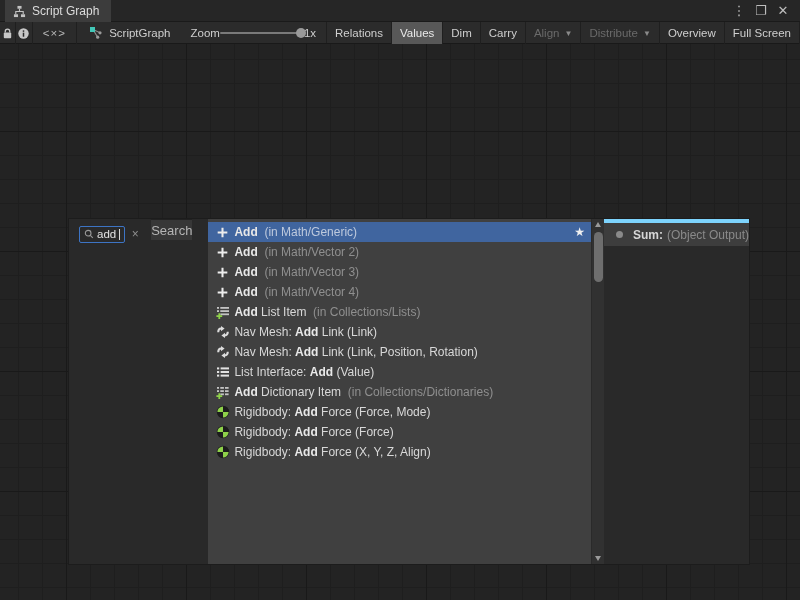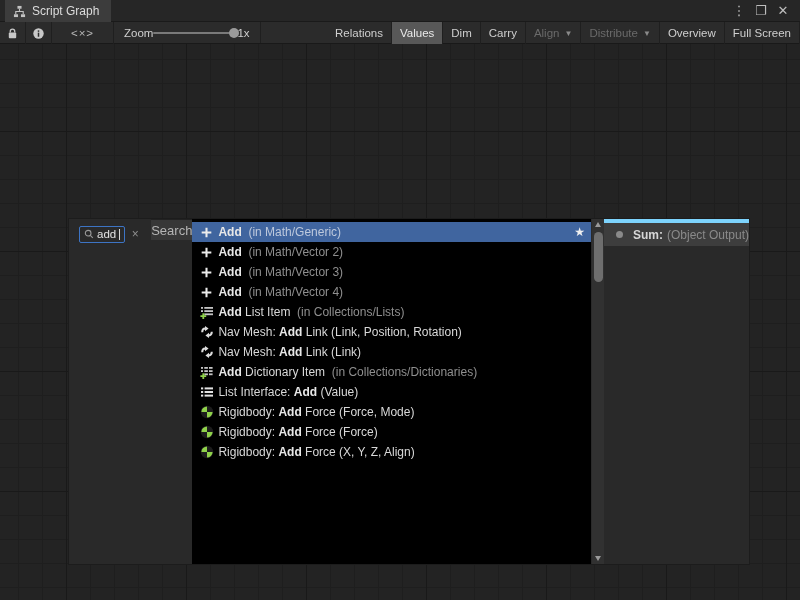--- a/index.html
+++ b/index.html
@@ -84,21 +84,21 @@
   .search-text { color:#e2e2e2; font-size:11.5px; line-height:15px; }
   .caret-line { width:1px; height:11px; background:#dadada; }
   .close-x {
     width:20px; text-align:center; color:#8f8f8f; font-size:12px; cursor:default;
   }
   .search-header {
     height:21px; background:#373737; border-top:1px solid #222;
     display:flex; align-items:center; justify-content:center;
     color:#b5b5b5; font-size:13px;
   }
-  .list-wrap { flex:1; display:flex; min-height:0; background:#000000; }
+  .list-wrap { flex:1; display:flex; min-height:0; background:#404040;margin-left:16px; }
   .list { flex:1; padding-top:3px; overflow:hidden; }
   .row {
     height:20px; display:flex; align-items:center; padding:0 4px 0 7px;
     color:#d8d8d8; font-size:12px; cursor:default;
   }
   .row.selected { background:#40659f; }
   .row-icon { width:15px; height:14px; flex:none; margin-right:4px; display:flex; align-items:center; justify-content:center; }
   .row-text { white-space:pre; overflow:hidden; }
   .row-text .bold { font-weight:bold; color:#e8e8e8; }
   .row-text .muted { color:#8f8f8f; }
@@ -158,20 +158,29 @@
     </svg>
   </div>
   <div class="tbtn icon-btn">
     <svg width="13" height="13" viewBox="0 0 14 14">
       <circle cx="7" cy="7" r="5.6" fill="#c8c8c8"></circle>
       <rect x="6.2" y="3.6" width="1.6" height="1.6" fill="#2b2b2b"></rect>
       <rect x="6.2" y="6.1" width="1.6" height="4.4" fill="#2b2b2b"></rect>
     </svg>
   </div>
   <div class="tbtn code-btn">&lt;×&gt;</div>
+  <div class="tb-graphlabel">
+    <svg width="14" height="14" viewBox="0 0 14 14">
+      <path d="M4 3.5 L10.5 6.5 M4 3.5 L8.5 11" stroke="#8a8a8a" stroke-width="1.2"></path>
+      <rect x="1" y="1" width="5" height="5" fill="#42c8b8"></rect>
+      <circle cx="11" cy="6.8" r="1.6" fill="#9a9a9a"></circle>
+      <circle cx="8.7" cy="11.2" r="1.6" fill="#9a9a9a"></circle>
+    </svg>
+    <span>ScriptGraph</span>
+  </div>
   <div class="tb-zoom">
     <span>Zoom</span>
     <span class="zoom-track">
       <span class="zoom-thumb"></span>
     </span>
     <span>1x</span>
   </div>
   <div class="tb-right" id="toolbar-right">
       <div class="tbtn">
         <span>Relations</span>
@@ -267,30 +276,43 @@
           </span>
           <span class="row-text"><span class="bold">Add</span><span> List Item</span><span class="muted">  (in Collections/Lists)</span></span>
         </div>
         <div class="row">
           <span class="row-icon">
             <svg width="14" height="14" viewBox="0 0 14 14" fill="#dcdcdc">
               <path d="M1.2 7.2 Q1.2 2.8 5 2.6 L5 1 L8.6 3.6 L5 6.2 L5 4.6 Q3.2 4.8 3.2 7.2 Z"></path>
               <path d="M12.8 6.8 Q12.8 11.2 9 11.4 L9 13 L5.4 10.4 L9 7.8 L9 9.4 Q10.8 9.2 10.8 6.8 Z"></path>
             </svg>
           </span>
-          <span class="row-text"><span>Nav Mesh: </span><span class="bold">Add</span><span> Link (Link, Position, Rotation)</span></span>
+          <span class="row-text"><span>Nav Mesh: </span><span class="bold">Add</span><span> Link (Link)</span></span>
         </div>
         <div class="row">
           <span class="row-icon">
             <svg width="14" height="14" viewBox="0 0 14 14" fill="#dcdcdc">
               <path d="M1.2 7.2 Q1.2 2.8 5 2.6 L5 1 L8.6 3.6 L5 6.2 L5 4.6 Q3.2 4.8 3.2 7.2 Z"></path>
               <path d="M12.8 6.8 Q12.8 11.2 9 11.4 L9 13 L5.4 10.4 L9 7.8 L9 9.4 Q10.8 9.2 10.8 6.8 Z"></path>
             </svg>
           </span>
-          <span class="row-text"><span>Nav Mesh: </span><span class="bold">Add</span><span> Link (Link)</span></span>
+          <span class="row-text"><span>Nav Mesh: </span><span class="bold">Add</span><span> Link (Link, Position, Rotation)</span></span>
+        </div>
+        <div class="row">
+          <span class="row-icon">
+            <svg width="14" height="14" viewBox="0 0 14 14" fill="#e2e2e2">
+              <rect x="1" y="2.4" width="2.2" height="2"></rect>
+              <rect x="4.6" y="2.4" width="8.4" height="2"></rect>
+              <rect x="1" y="6" width="2.2" height="2"></rect>
+              <rect x="4.6" y="6" width="8.4" height="2"></rect>
+              <rect x="1" y="9.6" width="2.2" height="2"></rect>
+              <rect x="4.6" y="9.6" width="8.4" height="2"></rect>
+            </svg>
+          </span>
+          <span class="row-text"><span>List Interface: </span><span class="bold">Add</span><span> (Value)</span></span>
         </div>
         <div class="row">
           <span class="row-icon">
             <svg width="14" height="14" viewBox="0 0 14 14">
               <g fill="#c4c4c4">
                 <rect x="1" y="2" width="2" height="1.8"></rect>
                 <rect x="4.3" y="2" width="3.6" height="1.8"></rect>
                 <rect x="9" y="2" width="3.6" height="1.8"></rect>
                 <rect x="1" y="5.2" width="2" height="1.8"></rect>
                 <rect x="4.3" y="5.2" width="3.6" height="1.8"></rect>
@@ -298,33 +320,20 @@
                 <rect x="4.3" y="8.4" width="3.6" height="1.8"></rect>
                 <rect x="9" y="8.4" width="3.6" height="1.8"></rect>
               </g>
               <path d="M2.4 8.2h1.8v2h2v1.8h-2v2H2.4v-2h-2v-1.8h2z" fill="#8fd14a"></path>
             </svg>
           </span>
           <span class="row-text"><span class="bold">Add</span><span> Dictionary Item</span><span class="muted">  (in Collections/Dictionaries)</span></span>
         </div>
         <div class="row">
           <span class="row-icon">
-            <svg width="14" height="14" viewBox="0 0 14 14" fill="#e2e2e2">
-              <rect x="1" y="2.4" width="2.2" height="2"></rect>
-              <rect x="4.6" y="2.4" width="8.4" height="2"></rect>
-              <rect x="1" y="6" width="2.2" height="2"></rect>
-              <rect x="4.6" y="6" width="8.4" height="2"></rect>
-              <rect x="1" y="9.6" width="2.2" height="2"></rect>
-              <rect x="4.6" y="9.6" width="8.4" height="2"></rect>
-            </svg>
-          </span>
-          <span class="row-text"><span>List Interface: </span><span class="bold">Add</span><span> (Value)</span></span>
-        </div>
-        <div class="row">
-          <span class="row-icon">
             <svg width="14" height="14" viewBox="0 0 14 14">
               <circle cx="7" cy="7" r="6.2" fill="#1d1d1d"></circle>
               <path d="M7 7 V1.4 A5.6 5.6 0 0 0 1.4 7 Z" fill="#8fd14a"></path>
               <path d="M7 7 H12.6 A5.6 5.6 0 0 0 7 1.4 Z" fill="#1d1d1d"></path>
               <path d="M7 7 V12.6 A5.6 5.6 0 0 0 12.6 7 Z" fill="#8fd14a"></path>
               <path d="M7 7 H1.4 A5.6 5.6 0 0 0 7 12.6 Z" fill="#1d1d1d"></path>
             </svg>
           </span>
           <span class="row-text"><span>Rigidbody: </span><span class="bold">Add</span><span> Force (Force, Mode)</span></span>
         </div>

